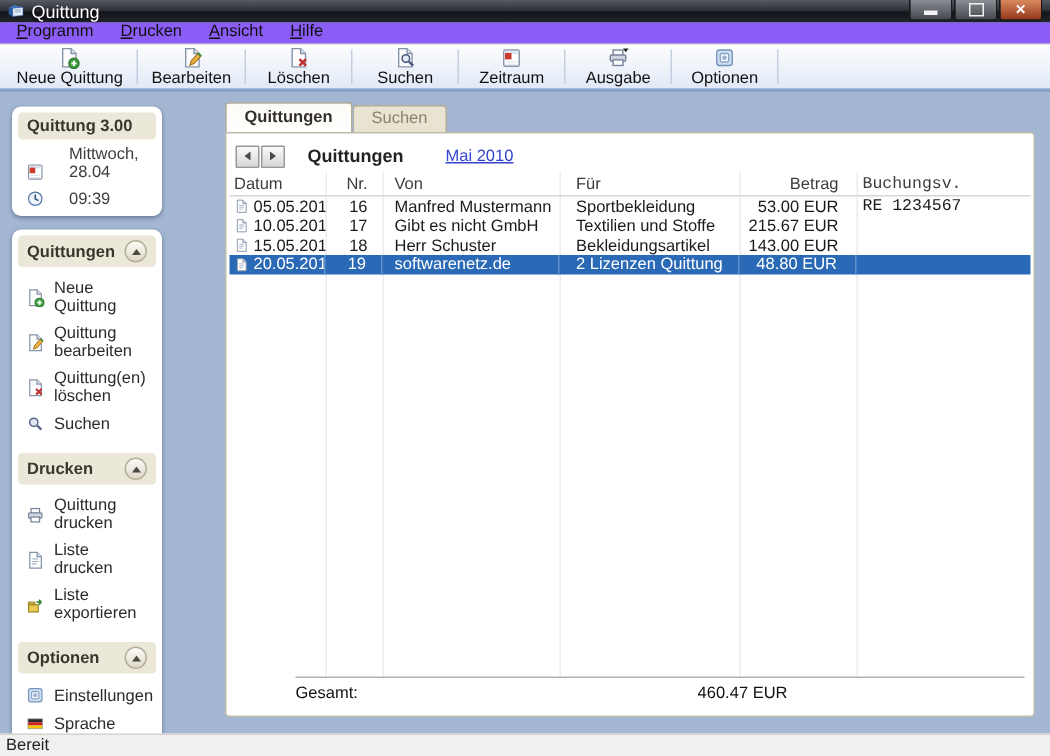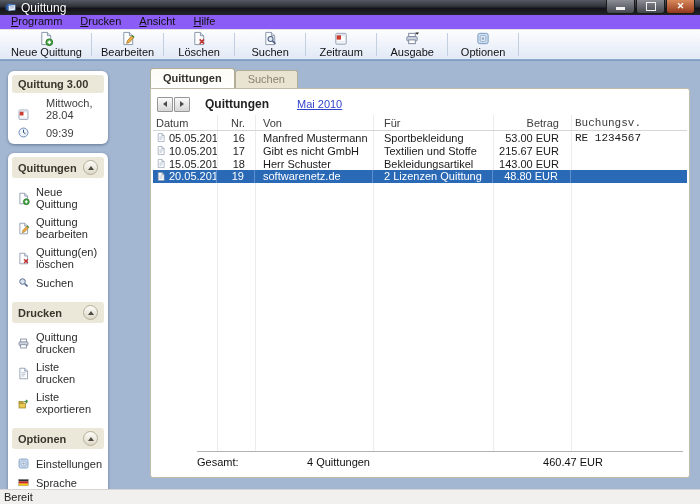--- a/index.html
+++ b/index.html
@@ -497,21 +497,20 @@
           <div class="td c-von">softwarenetz.de</div>
           <div class="td c-fuer">2 Lizenzen Quittung</div>
           <div class="td c-betrag">48.80 EUR</div>
           <div class="td c-buch"></div>
         </div>
       </div>
 
       <div class="tfoot">
         <div>Gesamt:</div>
         <div></div>
-        <div class="c-von">4 Quittungen</div>
         <div></div>
         <div class="sum">460.47 EUR</div>
         <div></div>
       </div>
 
     </div>
   </div>
 
   <div class="statusbar">
     <span>Bereit</span>

